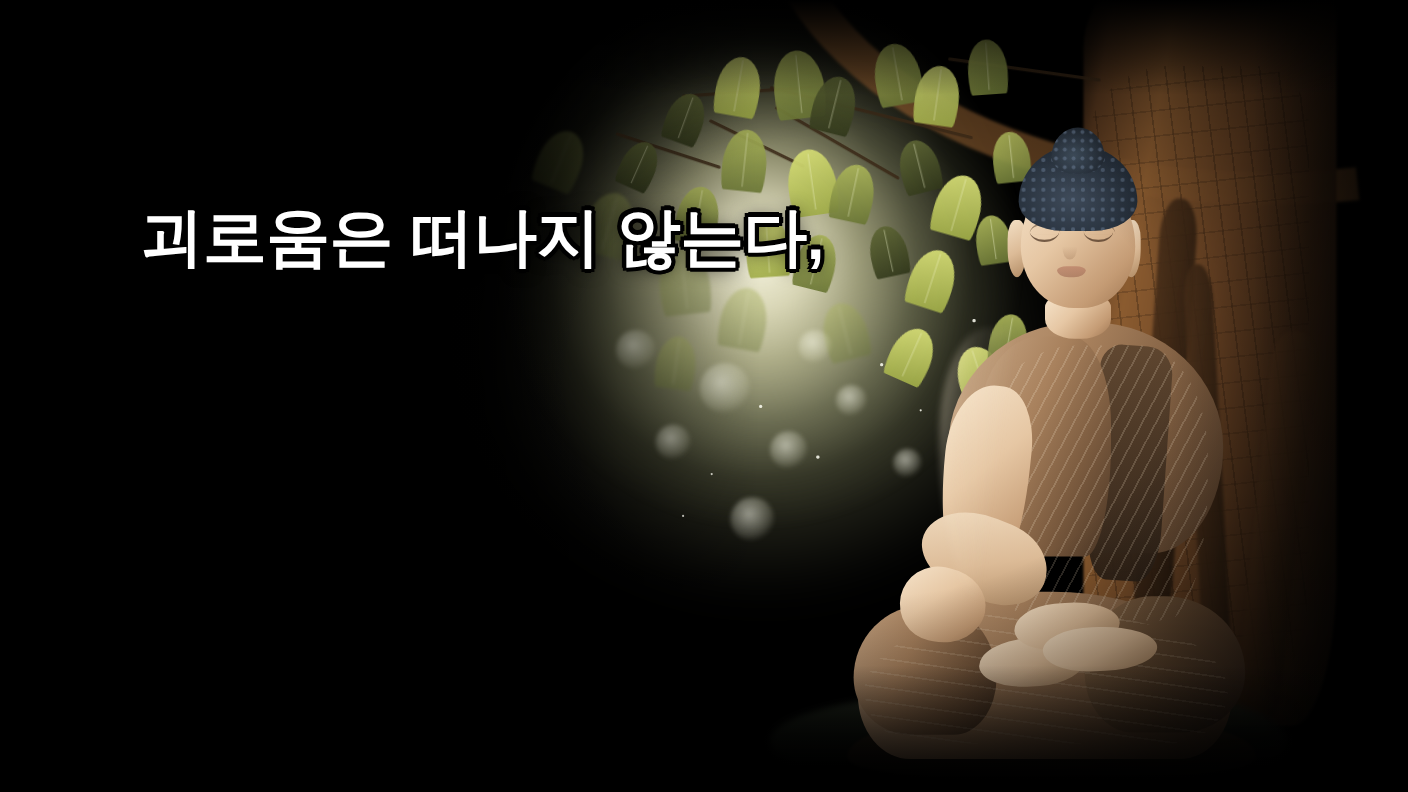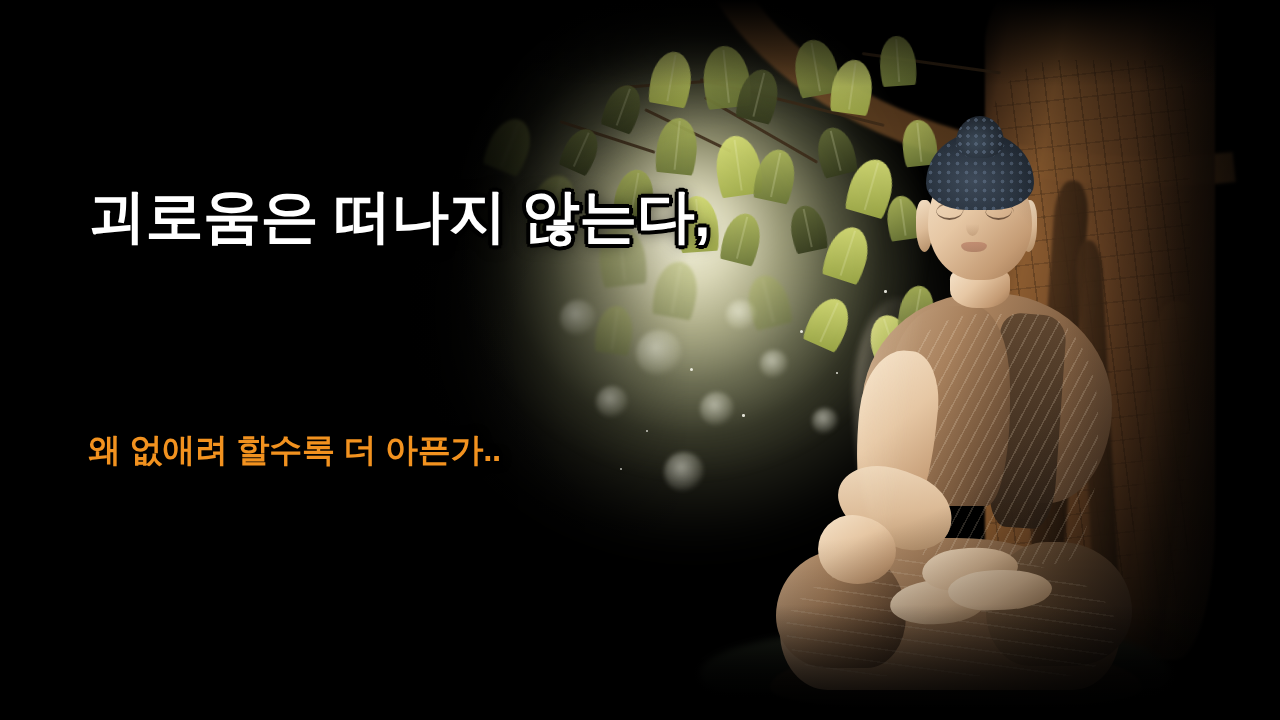--- a/index.html
+++ b/index.html
@@ -365,21 +365,21 @@
     line-height: 1.30;
     letter-spacing: -0.5px;
     color: #ffffff;
     white-space: nowrap;
     text-shadow:
       0 0 2px #000, 0 0 4px #000,
       3px 3px 0 #000, -3px 3px 0 #000, 3px -3px 0 #000, -3px -3px 0 #000,
       0 4px 0 #000, 0 -4px 0 #000, 4px 0 0 #000, -4px 0 0 #000,
       0 0 16px rgba(0,0,0,0.95);
   }
-  .headline-line { display: block; }
+  .headline-line { display: block; text-align: center; }
 
   .subline {
     position: absolute;
     left: 88px;
     top: 428px;
     margin: 0;
     font-size: 33px;
     font-weight: 700;
     letter-spacing: -0.3px;
     color: #f2921f;
@@ -509,15 +509,14 @@
     <div class="vignette"></div>
     <div class="vignette-edges"></div>
   </div>
 
   <div class="text-block">
     <h1 class="headline">
         <span class="headline-line">괴로움은 떠나지 않는다,</span>
       </h1>
   </div>
 
-  <p class="subline">왜 없애려 할수록 더 아픈가..</p>
 
 </div>
 
 </body></html>

